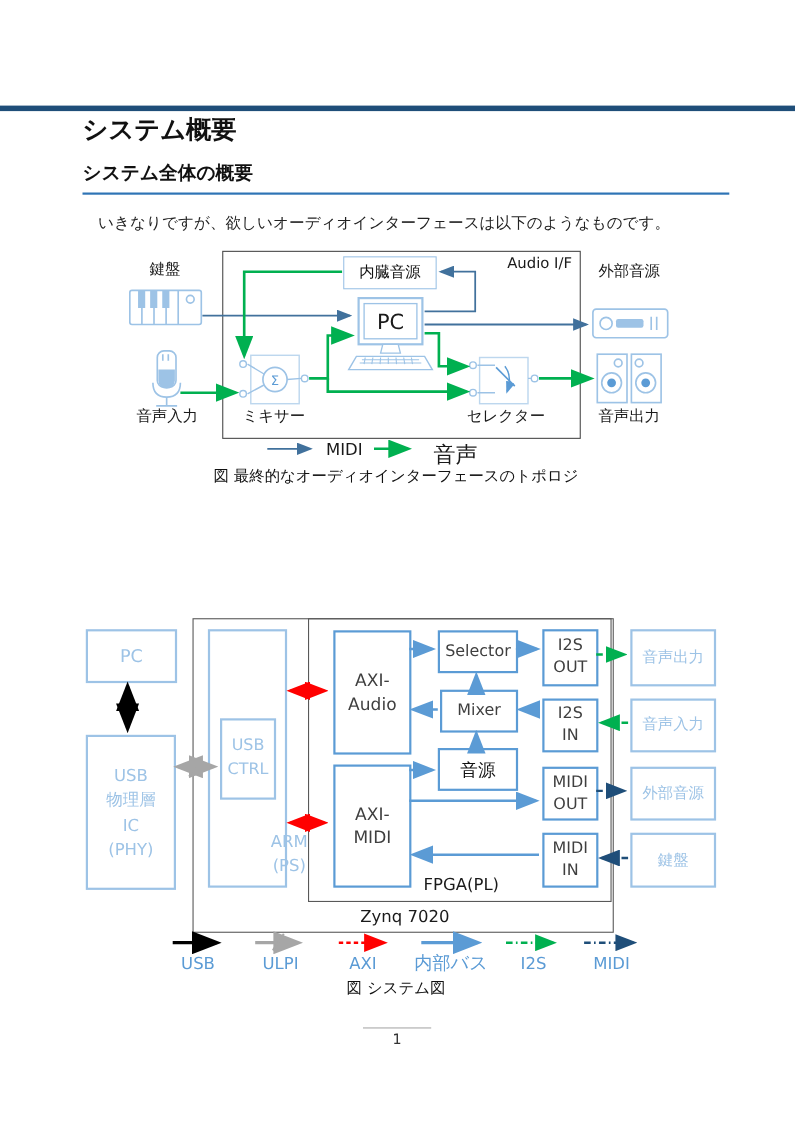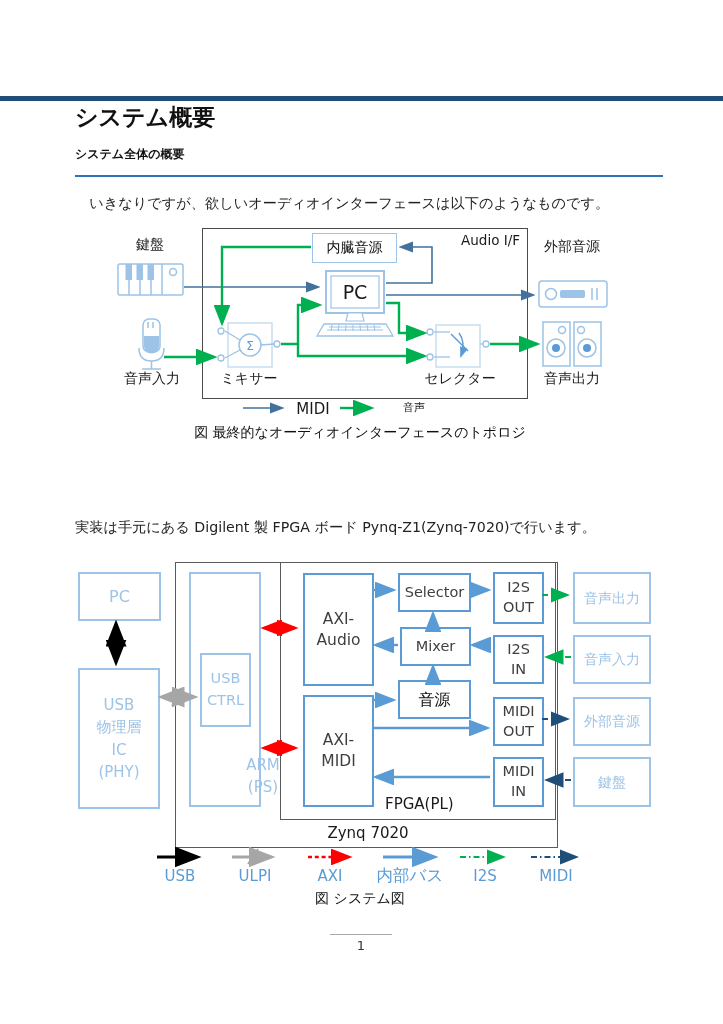--- a/index.html
+++ b/index.html
@@ -1,21 +1,21 @@
 <!DOCTYPE html>
 <html><head>
 <meta charset="utf-8">
 <style>
   html,body{margin:0;padding:0;background:#e8e8e8;}
   .page{position:relative;width:723px;height:1024px;background:#fff;overflow:hidden;
         font-family:"DejaVu Sans","Liberation Sans",sans-serif;color:#1a1a1a;}
   .abs{position:absolute;}
   .toprule{left:0;top:96px;width:723px;height:5px;background:#1F4E79;}
   .h1{left:75px;top:102px;width:560px;font-size:23px;font-weight:bold;color:#111;}
-  .h2{left:75px;top:146px;width:560px;font-size:12px;font-weight:bold;color:#111;}
+  .h2{left:75px;top:146px;width:560px;font-size:17px;font-weight:bold;color:#111;}
   .h2rule{left:75px;top:175px;width:588px;height:2px;background:#2E74B5;}
   .para{left:75px;width:600px;font-size:14.2px;line-height:1.95;color:#222;white-space:pre-line;}
   .indent{text-indent:1em;}
   .lbl{position:absolute;font-size:14px;color:#1a1a1a;text-align:center;}
   .cap{position:absolute;left:60px;width:600px;text-align:center;font-weight:normal;font-size:14px;color:#111;}
   .frame{position:absolute;border:1.5px solid #4a4a4a;background:transparent;z-index:1;}
   .f1box{position:absolute;border:1.5px solid #9DC3E6;background:#fff;display:flex;align-items:center;
          justify-content:center;font-size:14px;color:#111;z-index:3;}
   .f2l{position:absolute;border:2px solid #9DC3E6;background:#fff;color:#9DC3E6;display:flex;align-items:center;
        justify-content:center;text-align:center;white-space:pre-line;font-size:15px;line-height:1.5;z-index:3;}
@@ -46,21 +46,21 @@
   </div>
   <div class="lbl" style="left:450px;top:232px;width:70px;font-size:13.5px;text-align:right;z-index:4;">Audio I/F</div>
 
   <div class="lbl" style="left:120px;top:236px;width:60px;">鍵盤</div>
   <div class="lbl" style="left:118px;top:370px;width:68px;">音声入力</div>
   <div class="lbl" style="left:215px;top:370px;width:68px;">ミキサー</div>
   <div class="lbl" style="left:423px;top:370px;width:74px;">セレクター</div>
   <div class="lbl" style="left:537px;top:238px;width:70px;">外部音源</div>
   <div class="lbl" style="left:537px;top:370px;width:70px;">音声出力</div>
   <div class="lbl" style="left:290px;top:400px;width:46px;font-size:15px;">MIDI</div>
-  <div class="lbl" style="left:390px;top:400px;width:48px;font-size:11px;">音声</div>
+  <div class="lbl" style="left:390px;top:400px;width:48px;font-size:20px;">音声</div>
 
   <svg class="layer" style="left:60px;top:225px;" width="600" height="192" viewBox="60 225 600 192">
     <defs>
       <marker id="mkSteel" markerWidth="9" markerHeight="7" refX="7.5" refY="3.5" orient="auto-start-reverse">
         <path d="M0,0 L9,3.5 L0,7 z" fill="#41719C"></path>
         </marker>
       <marker id="mkGreen" markerWidth="9" markerHeight="7" refX="7.5" refY="3.5" orient="auto-start-reverse">
         <path d="M0,0 L9,3.5 L0,7 z" fill="#00B050"></path>
         </marker>
       <marker id="mkLBlue" markerWidth="8" markerHeight="6" refX="6.5" refY="3" orient="auto-start-reverse">
@@ -165,21 +165,20 @@
       <path d="M281,344 H298 V305 H319" marker-end="url(#mkGreen)"></path>
       <path d="M298,344 V356 H424" marker-end="url(#mkGreen)"></path>
       <path d="M386,303 H399 V333 H424" marker-end="url(#mkGreen)"></path>
       <path d="M490,344 H537" marker-end="url(#mkGreen)"></path>
       <path d="M340,408 H371" marker-end="url(#mkGreen)"></path>
     </g>
   </svg>
 
   <div class="cap" style="top:424px;">図 最終的なオーディオインターフェースのトポロジ</div>
 
-  <div class="abs para" style="top:514px;">実装は手元にある Digilent 製 FPGA ボード Pynq-Z1(Zynq-7020)で行います。</div>
 
   <div class="f2frame" style="left:175px;top:562px;width:381px;height:284px;"></div>
   <div class="f2frame" style="left:280px;top:562px;width:274px;height:256px;"></div>
 
   <div class="f2l" style="left:78px;top:572px;width:79px;height:45px;font-size:16px;">
     <span>PC</span></div>
   <div class="f2l" style="left:78px;top:668px;width:78px;height:137px;">
     <span>USB
 物理層
 IC

